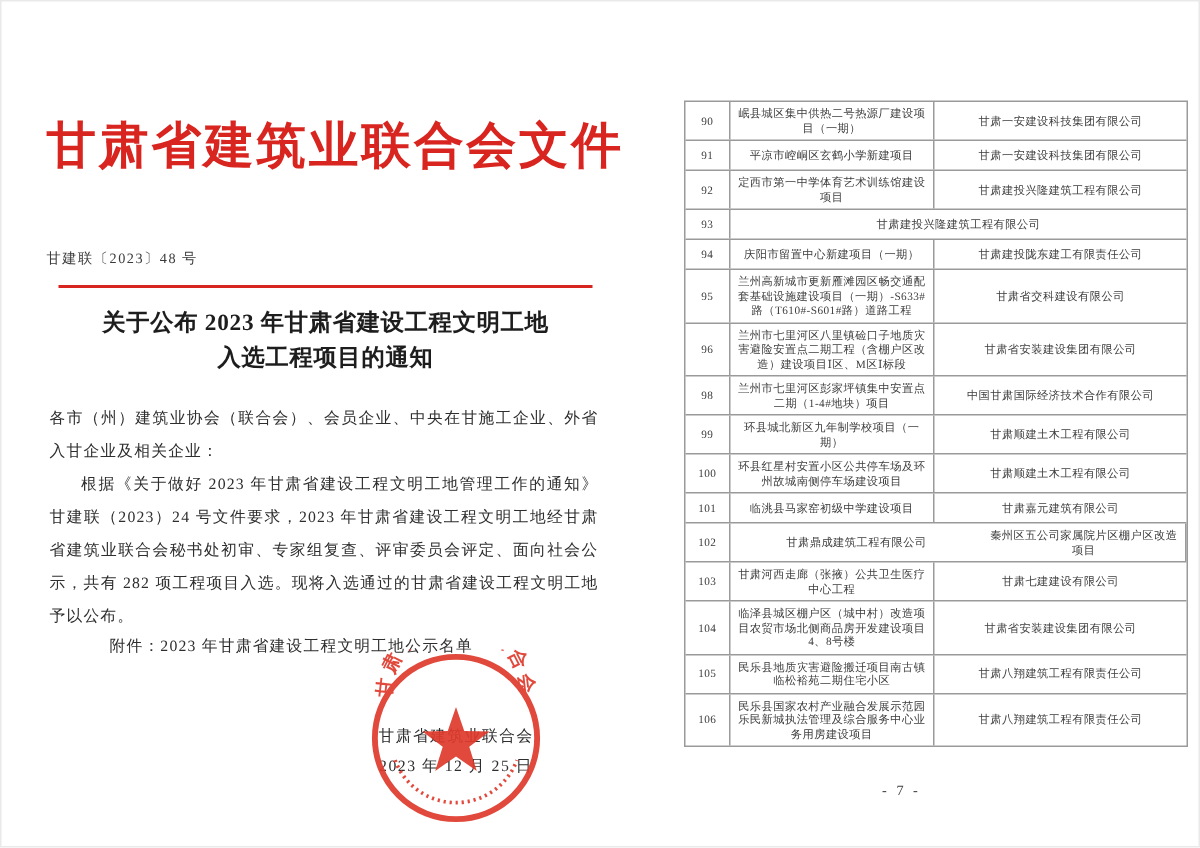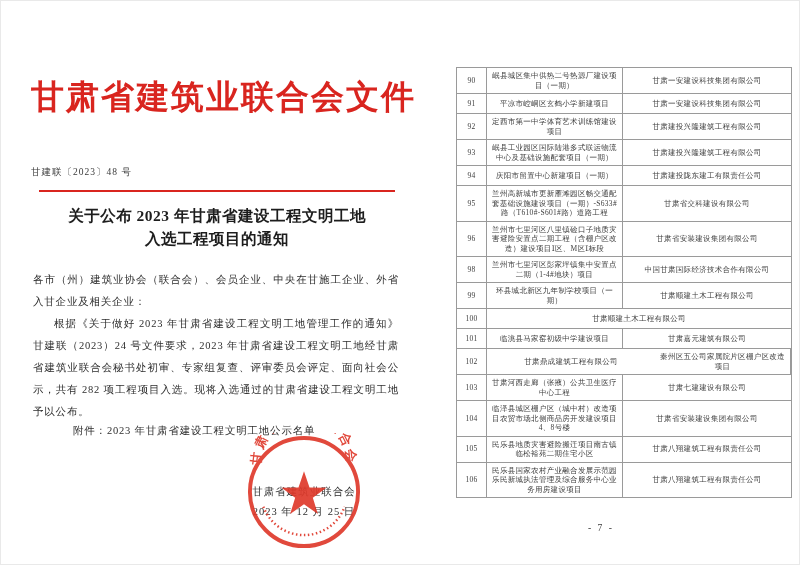--- a/index.html
+++ b/index.html
@@ -134,21 +134,20 @@
     <div class="t-cell c-proj">平凉市崆峒区玄鹤小学新建项目</div>
     <div class="t-cell c-comp">甘肃一安建设科技集团有限公司</div>
   </div>
     <div class="t-row">
     <div class="t-cell c-no">92</div>
     <div class="t-cell c-proj">定西市第一中学体育艺术训练馆建设项目</div>
     <div class="t-cell c-comp">甘肃建投兴隆建筑工程有限公司</div>
   </div>
     <div class="t-row">
     <div class="t-cell c-no">93</div>
-    <div class="t-cell c-proj">岷县工业园区国际陆港多式联运物流中心及基础设施配套项目（一期）</div>
     <div class="t-cell c-comp">甘肃建投兴隆建筑工程有限公司</div>
   </div>
     <div class="t-row">
     <div class="t-cell c-no">94</div>
     <div class="t-cell c-proj">庆阳市留置中心新建项目（一期）</div>
     <div class="t-cell c-comp">甘肃建投陇东建工有限责任公司</div>
   </div>
     <div class="t-row">
     <div class="t-cell c-no">95</div>
     <div class="t-cell c-proj">兰州高新城市更新雁滩园区畅交通配套基础设施建设项目（一期）-S633#路（T610#-S601#路）道路工程</div>
@@ -164,20 +163,21 @@
     <div class="t-cell c-proj">兰州市七里河区彭家坪镇集中安置点二期（1-4#地块）项目</div>
     <div class="t-cell c-comp">中国甘肃国际经济技术合作有限公司</div>
   </div>
     <div class="t-row">
     <div class="t-cell c-no">99</div>
     <div class="t-cell c-proj">环县城北新区九年制学校项目（一期）</div>
     <div class="t-cell c-comp">甘肃顺建土木工程有限公司</div>
   </div>
     <div class="t-row">
     <div class="t-cell c-no">100</div>
+    <div class="t-cell c-proj">环县红星村安置小区公共停车场及环州故城南侧停车场建设项目</div>
     <div class="t-cell c-comp">甘肃顺建土木工程有限公司</div>
   </div>
     <div class="t-row">
     <div class="t-cell c-no">101</div>
     <div class="t-cell c-proj">临洮县马家窑初级中学建设项目</div>
     <div class="t-cell c-comp">甘肃嘉元建筑有限公司</div>
   </div>
     <div class="t-row">
     <div class="t-cell c-no">102</div>
     <div class="t-cell c-comp">甘肃鼎成建筑工程有限公司</div>

